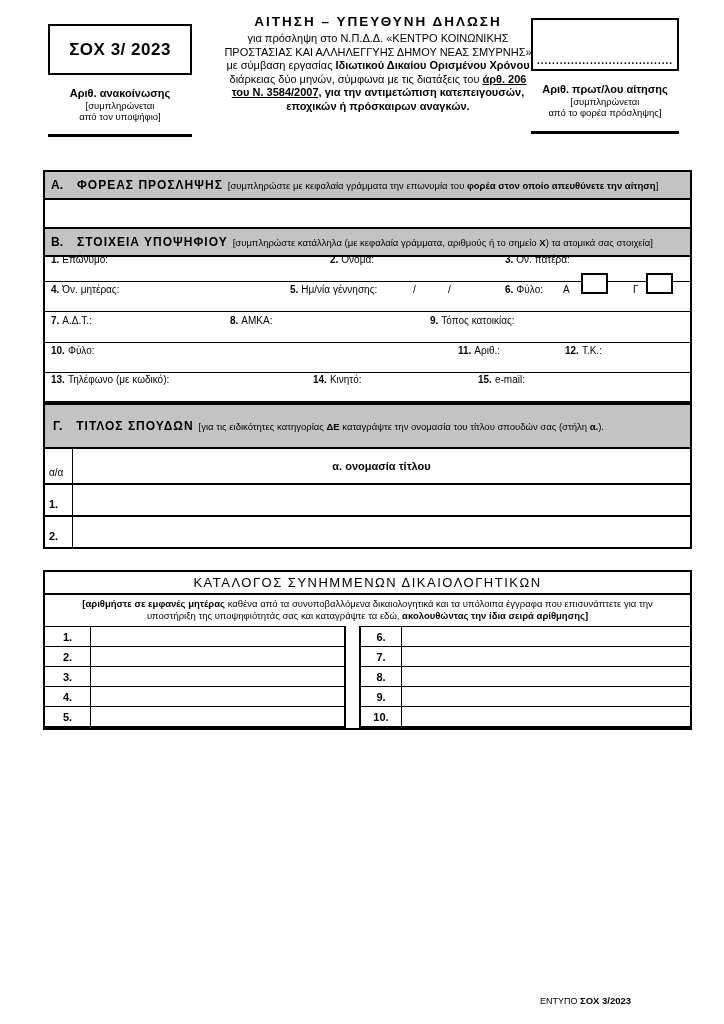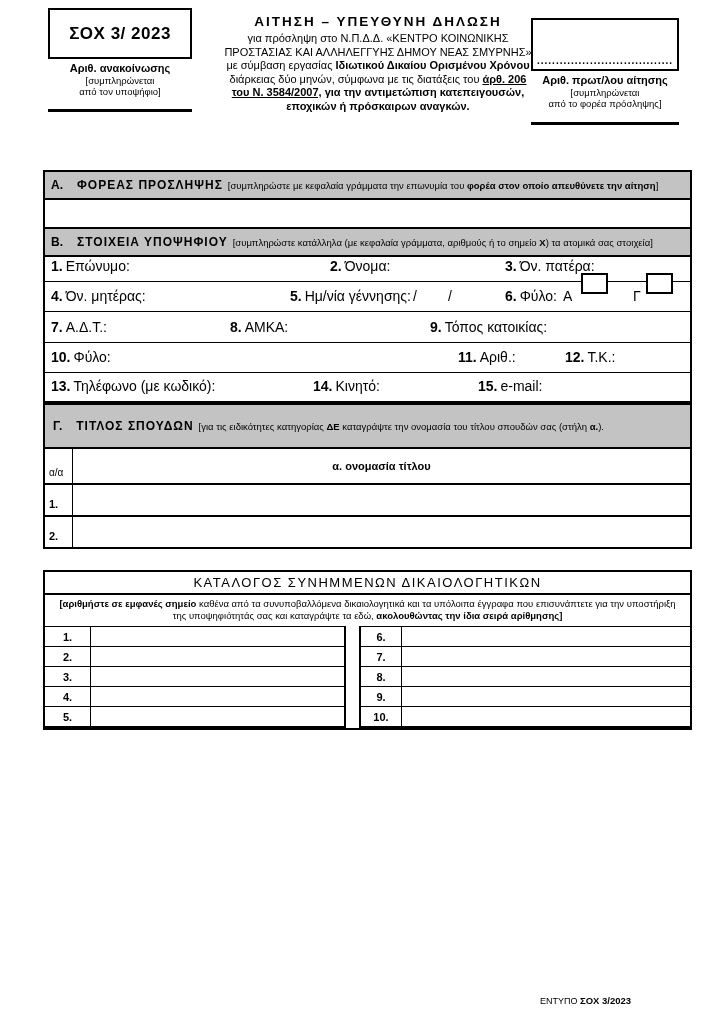--- a/index.html
+++ b/index.html
@@ -3,24 +3,24 @@
 <meta charset="utf-8">
 <style>
   html,body{margin:0;padding:0;background:#888;}
   .page{
     position:relative;width:724px;height:1024px;background:#ffffff;
     font-family:"Liberation Sans","DejaVu Sans",sans-serif;color:#000;
     margin:0 auto;overflow:hidden;
   }
   b{font-weight:bold;}
   
-  .hdr-left{position:absolute;left:48px;top:8px;width:144px;text-align:center;}
+  .hdr-left{position:absolute;left:48px;top:24px;width:144px;text-align:center;}
   .code-box{border:2.5px solid #000;height:47px;display:flex;align-items:center;justify-content:center;
     font-size:17px;font-weight:bold;letter-spacing:.5px;}
-  .hdr-label{margin-top:3px;font-size:11px;font-weight:bold;}
+  .hdr-label{margin-top:12px;font-size:11px;font-weight:bold;}
   .hdr-note{font-size:9.5px;line-height:11px;margin-top:1px;}
   .fill-line{margin-top:12px;height:2.5px;background:#000;}
   .hdr-center{position:absolute;left:224px;top:14px;width:308px;text-align:center;}
   .hdr-title{font-size:13.5px;font-weight:bold;letter-spacing:2px;margin-bottom:3px;}
   .hdr-body{font-size:11px;line-height:13.5px;}
   .hdr-right{position:absolute;left:531px;top:18px;width:148px;text-align:center;}
   .proto-box{border:2.5px solid #000;height:53px;display:flex;align-items:flex-end;justify-content:center;
     font-size:10px;font-weight:bold;letter-spacing:1px;padding-bottom:3px;box-sizing:border-box;}
   .hdr-right .fill-line{margin-top:13px;}
   .u{text-decoration:underline;}
@@ -30,21 +30,21 @@
   .sec-letter{font-size:12px;font-weight:bold;margin-right:14px;}
   .sec-title{font-size:12px;font-weight:bold;letter-spacing:1px;margin-right:5px;}
   .sec-hint{font-size:9.5px;}
   
   #sectionA{top:170px;}
   .a-input{height:31px;background:#fff;}
   
   #sectionB{top:227px;}
   .b-row{position:relative;border-bottom:1.5px solid #000;}
   .b-row:last-child{border-bottom:none;}
-  .fl{position:absolute;bottom:7px;font-size:14px;white-space:nowrap;}
+  .fl{position:absolute;bottom:16px;font-size:10px;white-space:nowrap;}
   .fl .n{font-weight:bold;margin-right:3px;}
   .chk{position:absolute;width:23px;height:17px;border:2px solid #000;background:#fff;top:-9px;}
   
   #sectionC{top:403px;}
   .c-hdr{min-height:44px;display:flex;align-items:center;background:#c3c3c3;border-bottom:2px solid #000;
     padding:0 8px;box-sizing:border-box;white-space:nowrap;}
   .c-table-hdr{display:flex;height:34px;border-bottom:2px solid #000;}
   .c-num-cell{width:28px;border-right:1.5px solid #000;display:flex;align-items:flex-end;padding:0 8px 5px 4px;
     font-size:10px;box-sizing:border-box;}
   .c-title-cell{flex:1;display:flex;align-items:center;justify-content:center;font-size:11px;font-weight:bold;}
@@ -174,21 +174,21 @@
     </div>
     <div class="c-row">
       <div class="c-num-cell">2.</div>
       <div class="c-field"></div>
     </div>
   </div>
 
   <div class="sect" id="attach">
     <div class="att-title">ΚΑΤΑΛΟΓΟΣ ΣΥΝΗΜΜΕΝΩΝ ΔΙΚΑΙΟΛΟΓΗΤΙΚΩΝ</div>
     <div class="att-hint">
-      <b>[αριθμήστε σε εμφανές σημείο</b><span> καθένα από τα συνυποβαλλόμενα δικαιολογητικά και τα υπόλοιπα έγγραφα που επισυνάπτετε για την υποστήριξη της υποψηφιότητάς σας και καταγράψτε τα εδώ, </span><b>ακολουθώντας την ίδια σειρά αρίθμησης]</b>
+      <b>[αριθμήστε σε εμφανές μητέρας</b><span> καθένα από τα συνυποβαλλόμενα δικαιολογητικά και τα υπόλοιπα έγγραφα που επισυνάπτετε για την υποστήριξη της υποψηφιότητάς σας και καταγράψτε τα εδώ, </span><b>ακολουθώντας την ίδια σειρά αρίθμησης]</b>
     </div>
     <div class="att-cols">
       <div class="att-table att-left">
         <div class="att-row">
             <div class="att-num">1.</div>
             <div class="att-field"></div>
           </div>
         <div class="att-row">
             <div class="att-num">2.</div>
             <div class="att-field"></div>

